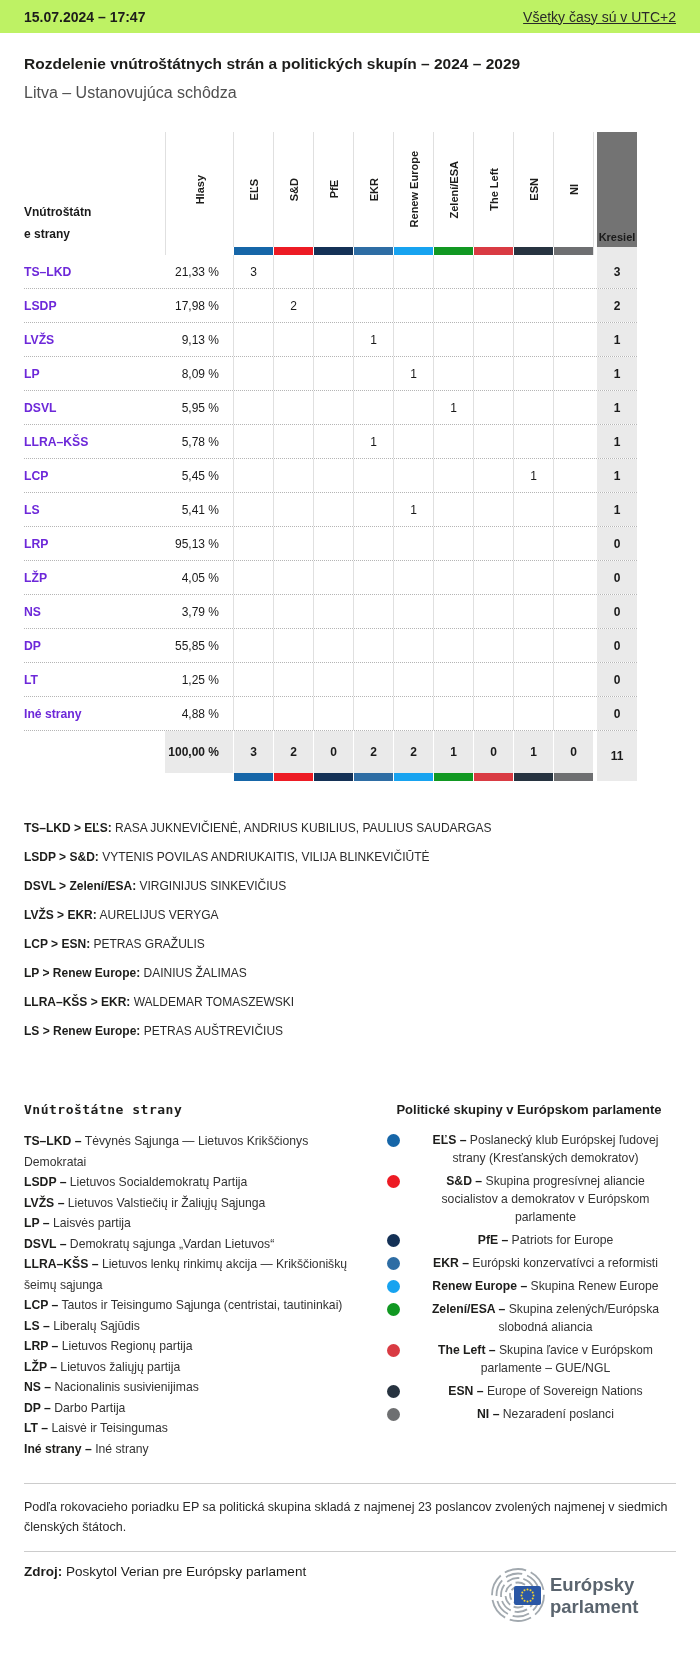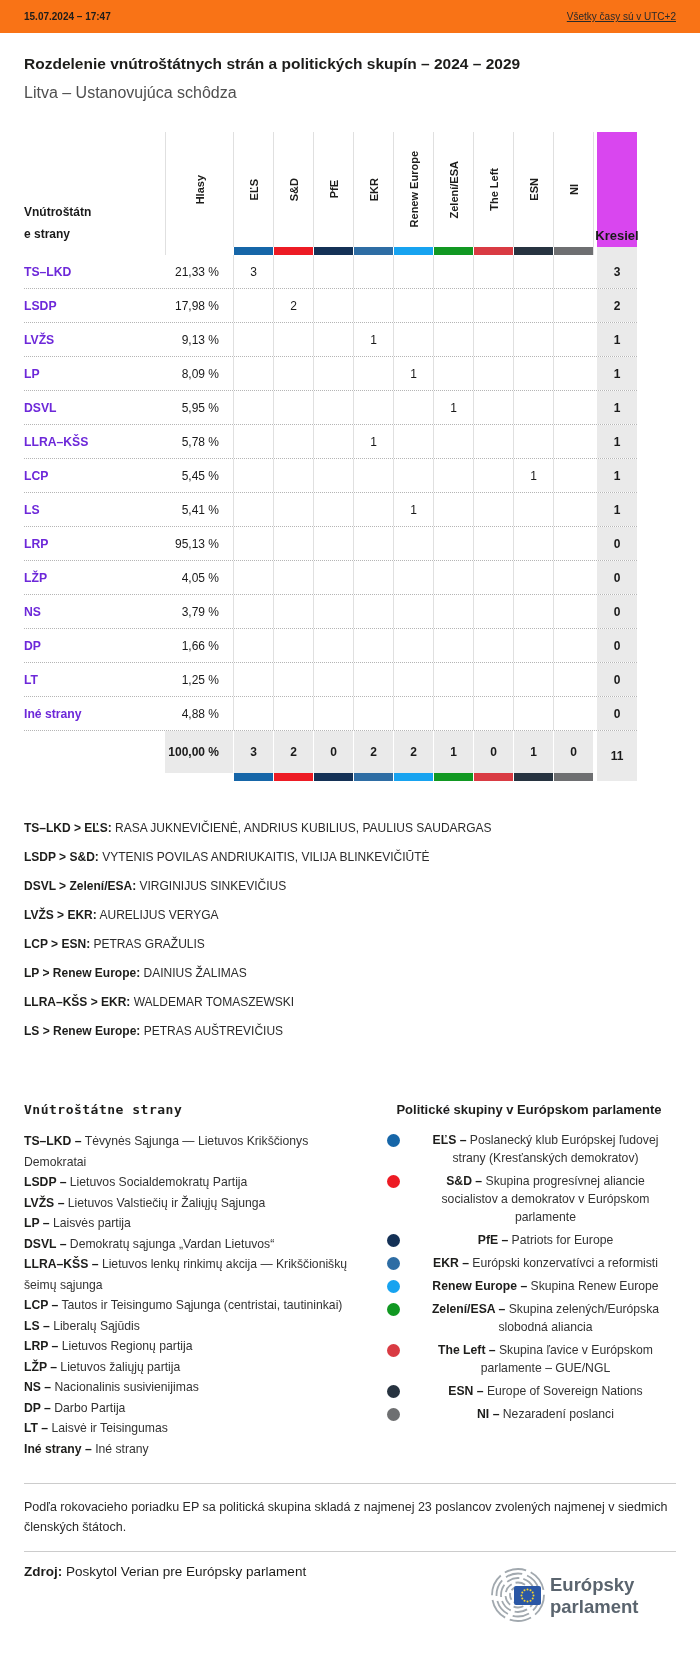--- a/index.html
+++ b/index.html
@@ -1,32 +1,32 @@
 <!DOCTYPE html>
 <html><head>
 <meta charset="utf-8">
 <style>
   html,body{margin:0;padding:0;background:#fff;}
   body{width:700px;min-height:1664px;font-family:"Liberation Sans",sans-serif;color:#1a1a1a;position:relative;}
-  .topbar{height:33px;background:#f97316;display:flex;justify-content:space-between;align-items:center;padding:0 24px;font-size:10px;}
+  .topbar{height:33px;background:#bef264;display:flex;justify-content:space-between;align-items:center;padding:0 24px;font-size:14px;}
   .topbar .dt{font-weight:bold;color:#1d1d1b;}
   .topbar .tz{font-weight:400;color:#2a2a2a;text-decoration:underline;}
   h1.title{margin:22px 24px 0;font-size:15.5px;font-weight:bold;color:#1d1d1b;}
   h2.subtitle{margin:11px 24px 0;font-size:16px;font-weight:400;color:#4f4f4f;}
 
   
   .ep-table{margin:30px 0 0 24px;width:613px;}
   .trow{display:grid;grid-template-columns:141px 68px repeat(9,40px) 4px 40px;}
   .thead{height:115px;}
   .hc{display:flex;justify-content:center;align-items:center;}
   .gl{border-left:1px solid #e0e0e0;}
   .rot{writing-mode:vertical-rl;transform:rotate(180deg);font-weight:bold;font-size:11px;color:#1d1d1b;white-space:nowrap;}
   .phead{display:flex;align-items:flex-end;justify-content:flex-start;}
   .phead span{display:block;width:70px;font-weight:bold;font-size:12px;line-height:1.85;word-break:break-all;padding-bottom:2px;}
-  .khead{background:#d946ef;display:flex;align-items:flex-end;justify-content:center;padding-bottom:4px;font-weight:bold;font-size:13px;}
+  .khead{background:#737373;display:flex;align-items:flex-end;justify-content:center;padding-bottom:4px;font-weight:bold;font-size:11px;}
   .barrow{height:8px;}
   .barrow .bar{border-left:1px solid #fff;}
   .barrow .kres{background:#eaeaea;}
   .drow{height:33px;align-items:center;}
   .drow.sep{border-top:1px dotted #b5b5b5;}
   .pcell{font-weight:bold;font-size:12.2px;color:#6d28d9;}
   .vcell{font-size:12px;text-align:right;padding-right:14px;}
   .gcell{font-size:12px;text-align:center;height:100%;display:flex;align-items:center;justify-content:center;}
   .kcell{background:#eaeaea;font-weight:bold;font-size:12px;display:flex;align-items:center;justify-content:center;height:100%;}
   .totrow{height:50px;border-top:1px dotted #b5b5b5;}
@@ -282,21 +282,21 @@
       <div class="gcell gl"></div>
       <div class="gcell gl"></div>
       <div class="gcell gl"></div>
       <div class="gcell gl"></div>
       <div class="gcell gl"></div>
       <div class="gl"></div>
       <div class="kcell">0</div>
     </div>
     <div class="trow drow sep">
       <div class="pcell">DP</div>
-      <div class="vcell">1,66 %</div>
+      <div class="vcell">55,85 %</div>
       <div class="gcell gl"></div>
       <div class="gcell gl"></div>
       <div class="gcell gl"></div>
       <div class="gcell gl"></div>
       <div class="gcell gl"></div>
       <div class="gcell gl"></div>
       <div class="gcell gl"></div>
       <div class="gcell gl"></div>
       <div class="gcell gl"></div>
       <div class="gl"></div>

